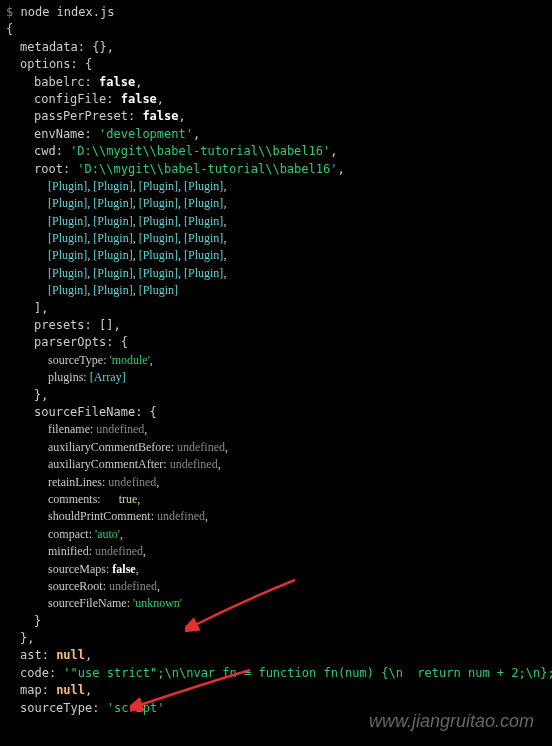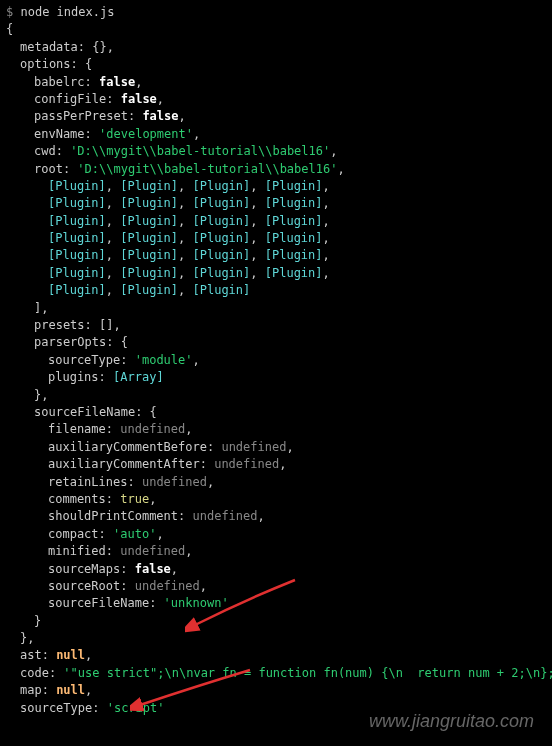--- a/index.html
+++ b/index.html
@@ -17,26 +17,26 @@
     }
     .prompt { color: #888; }
     .cmd { color: #ccc; }
     .line { white-space: pre; }
     .punct { color: #ccc; }
     .key { color: #ccc; }
     .bool { color: #fff; font-weight: bold; }
     .string { color: #2ecc71; }
     .undef { color: #888; }
     .aqua { color: #5fd7d7; }
-    .yellow { color: #d7d787; }
+    .yellow { color: #d7d787; margin-left: 15px; }
     .null { color: #fdba74; font-weight: bold; }
     .code-str { color: #2ecc71; }
     .ind1 { padding-left: 14px; }
     .ind2 { padding-left: 28px; }
-    .ind3 { padding-left: 42px; }
+    .ind3 { padding-left: 42px; font-family: Liberation Serif, serif; }
     .watermark {
       position: absolute;
       right: 18px;
       bottom: 12px;
       font-family: Arial, sans-serif;
       font-size: 18px;
       color: #666;
       font-style: italic;
     }
     .arrow {

